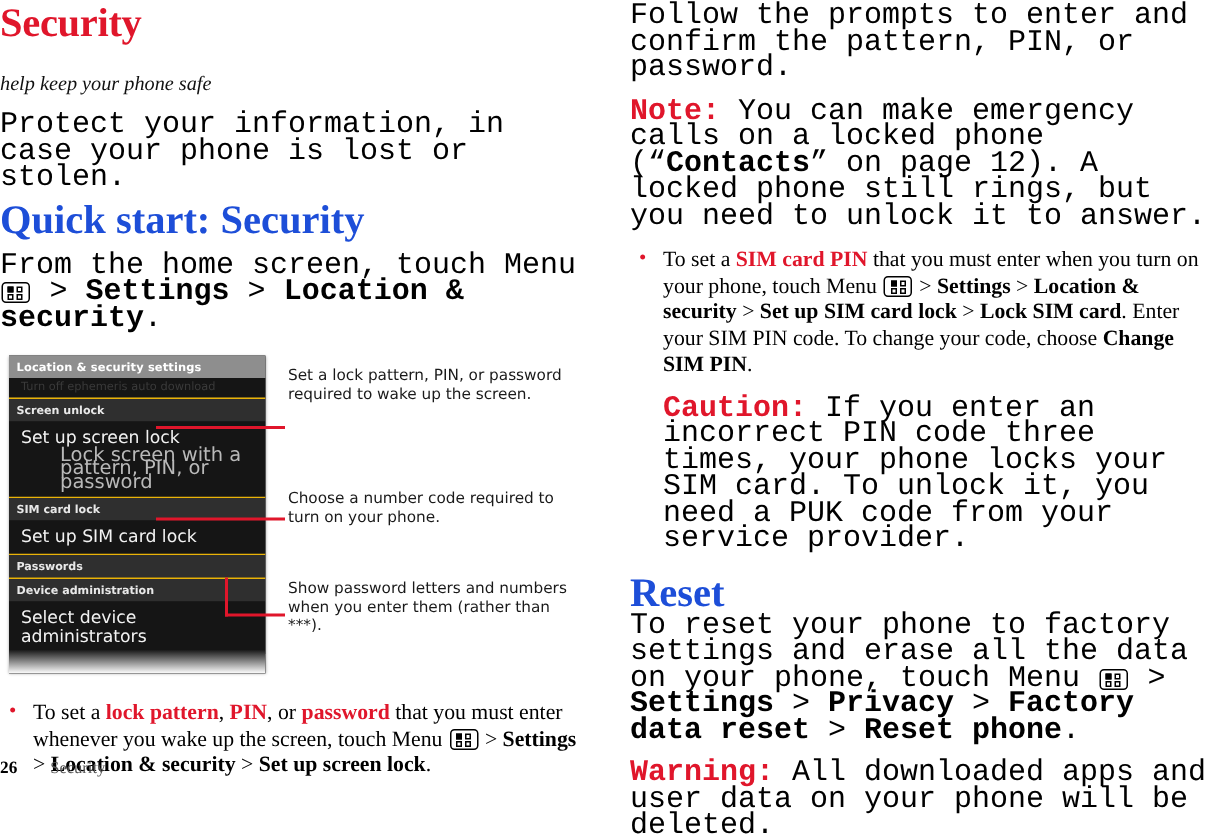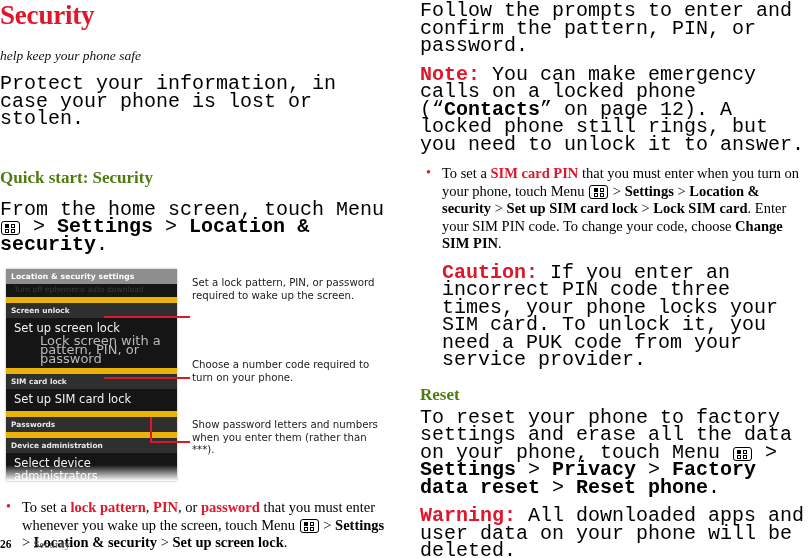--- a/index.html
+++ b/index.html
@@ -47,24 +47,24 @@
     color: #111;
   }
   p.body {
     font-size: 20px;
     line-height: 17.5px;
     margin: 11px 0 0 0;
     color: #000;
     font-family: Liberation Mono, monospace;
   }
   h2.section {
-    font-size: 17px;
-    font-weight: bold;
-    color: #4d7c0f;
-    margin: 38px 0 2px 0;
+    font-size: 27px;
+    font-weight: bold;
+    color: #1d4ed8;
+    margin: 6px 0 2px 0;
     line-height: 24px;
   }
   h2.section.tight {
     margin-top: 14px;
   }
   .b { font-weight: bold; }
   .redb { color: #e0162b; font-weight: bold; }
 
   
   .menu-ico {
@@ -146,21 +146,21 @@
     background: #151515;
     height: 9px;
     overflow: hidden;
   }
   .ph-cat {
     background: #2f2f2f;
     color: #e8e8e8;
     font-size: 7.4px;
     font-weight: bold;
     padding: 3px 5px 3px 5px;
-    border-top: 6px solid #eab308;
+    border-top: 1px solid #eab308;
   }
   .ph-row {
     background: #151515;
     padding: 4px 6px 5px 8px;
     position: relative;
   }
   .ph-row .t1 {
     color: #f2f2f2;
     font-size: 11.5px;
     line-height: 13px;

